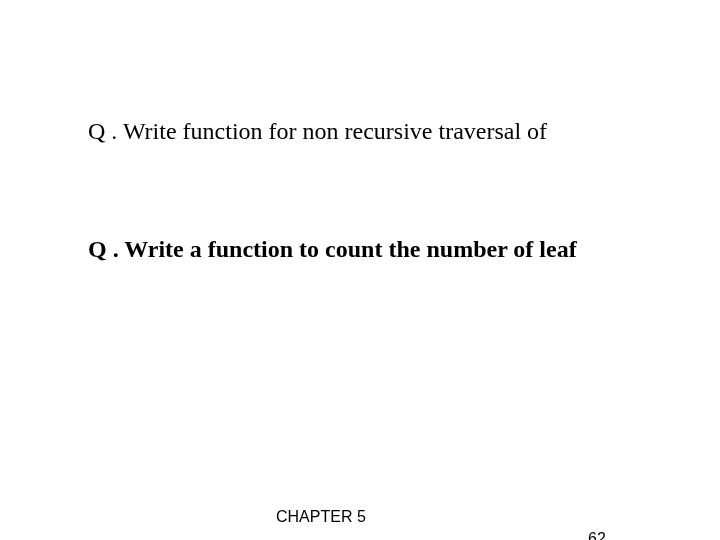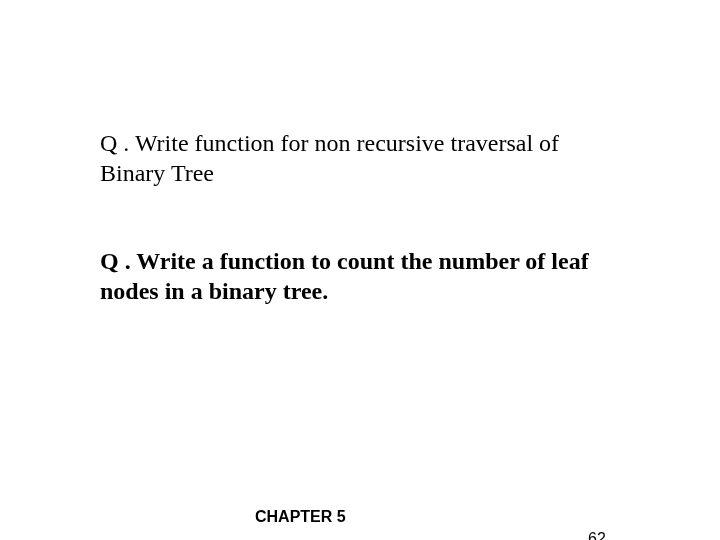--- a/index.html
+++ b/index.html
@@ -15,55 +15,53 @@
   }
   .content {
     position: absolute;
     left: 88px;
     top: 116px;
     width: 555px;
   }
   .question {
     font-size: 24px;
     line-height: 1.25;
-    margin: 12px;
+    margin: 0;
   }
   .q2 {
     margin-top: 58px;
     font-weight: bold;
   }
   .footer {
     position: absolute;
     bottom: 32px;
     left: 0;
     width: 720px;
     font-family: Arial, Helvetica, sans-serif;
     font-size: 16px;
   }
   .chapter {
     position: absolute;
-    left: 255px;
-    font-weight: bold;
+    left: 276px;
   }
   .pagenum {
     position: absolute;
     left: 588px;
     margin-top: 22px;
   }
 </style>
 </head>
 <body>
 
 <div class="content">
   <p class="question">
     <span>Q . Write function for non recursive traversal of</span><br>
-    <span>Binary Tree</span><br>
+    <br>
   </p>
   <p class="question q2">
     <span>Q . Write a function to count the number of leaf</span><br>
-    <span>nodes in a binary tree.</span>
   </p>
 </div>
 
 <div class="footer">
   <span class="chapter">CHAPTER 5</span>
   <span class="pagenum">62</span>
 </div>
 
 </body></html>

